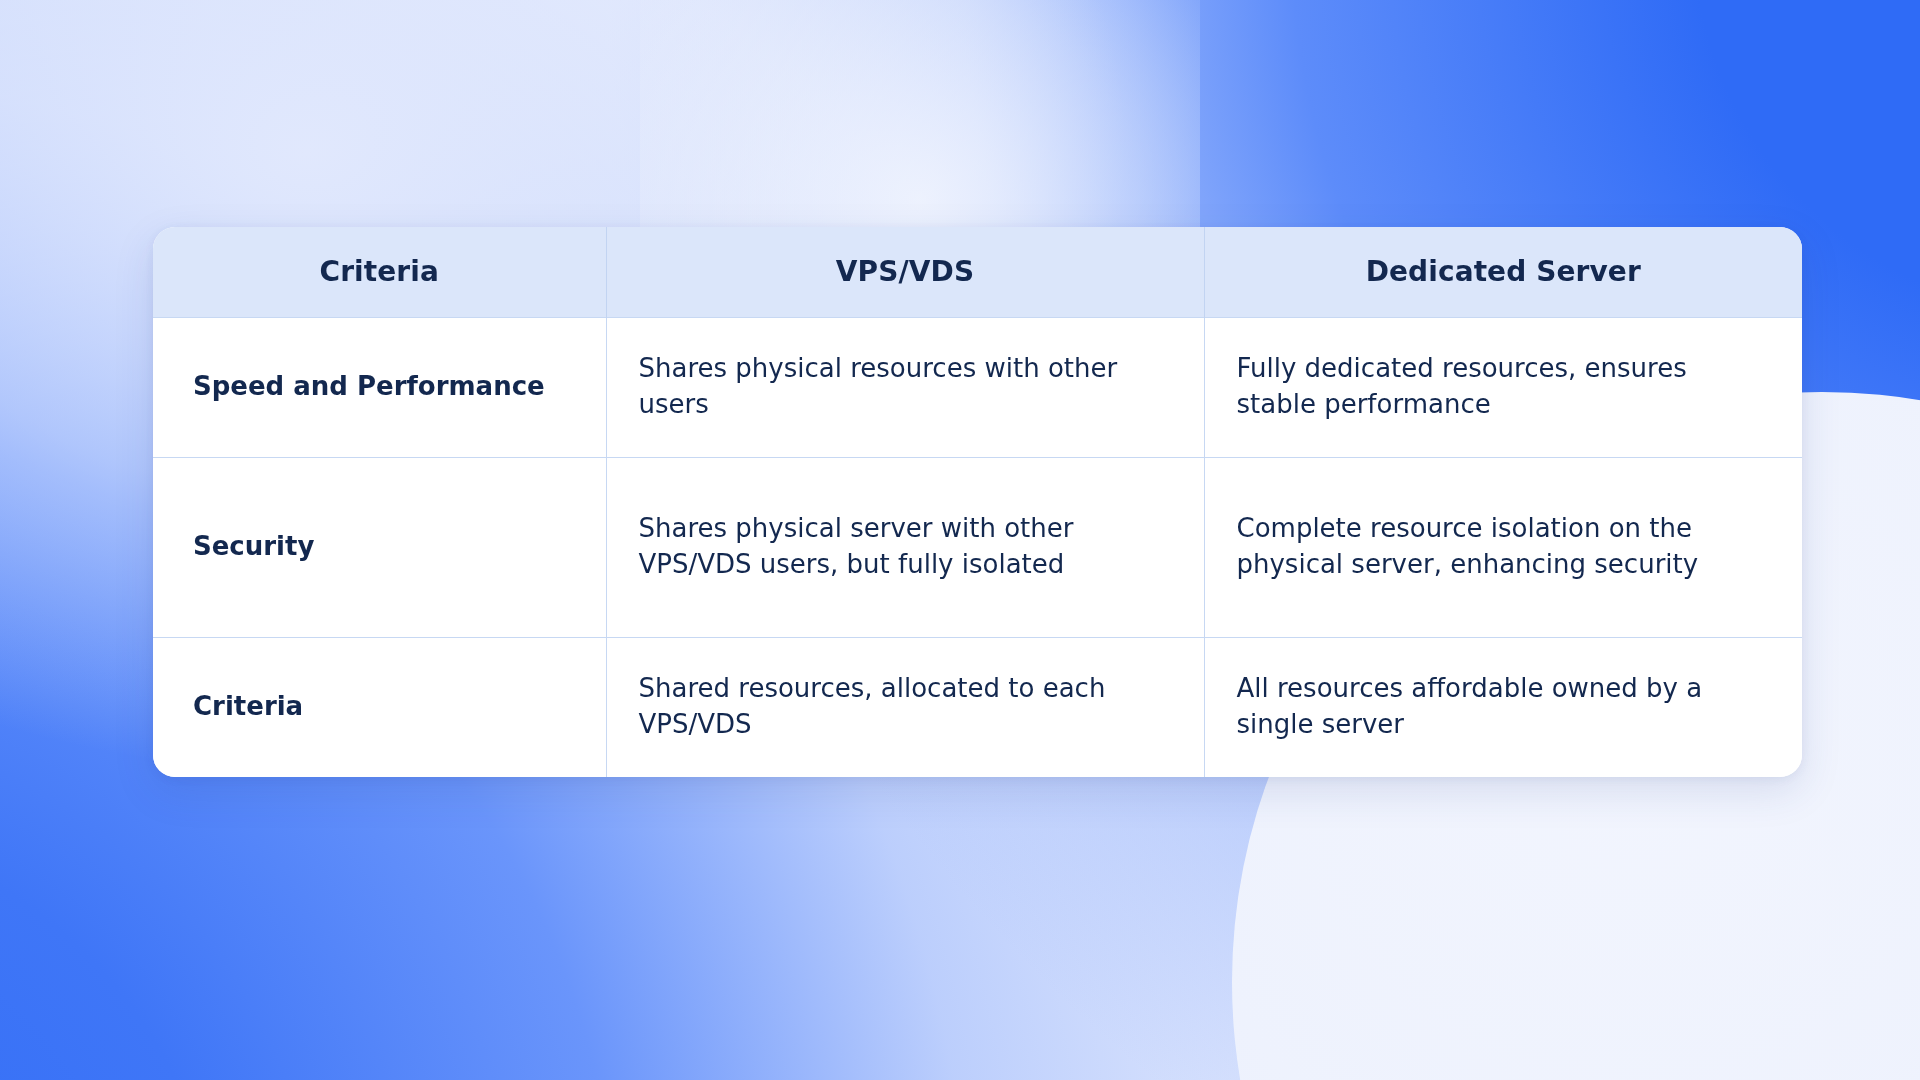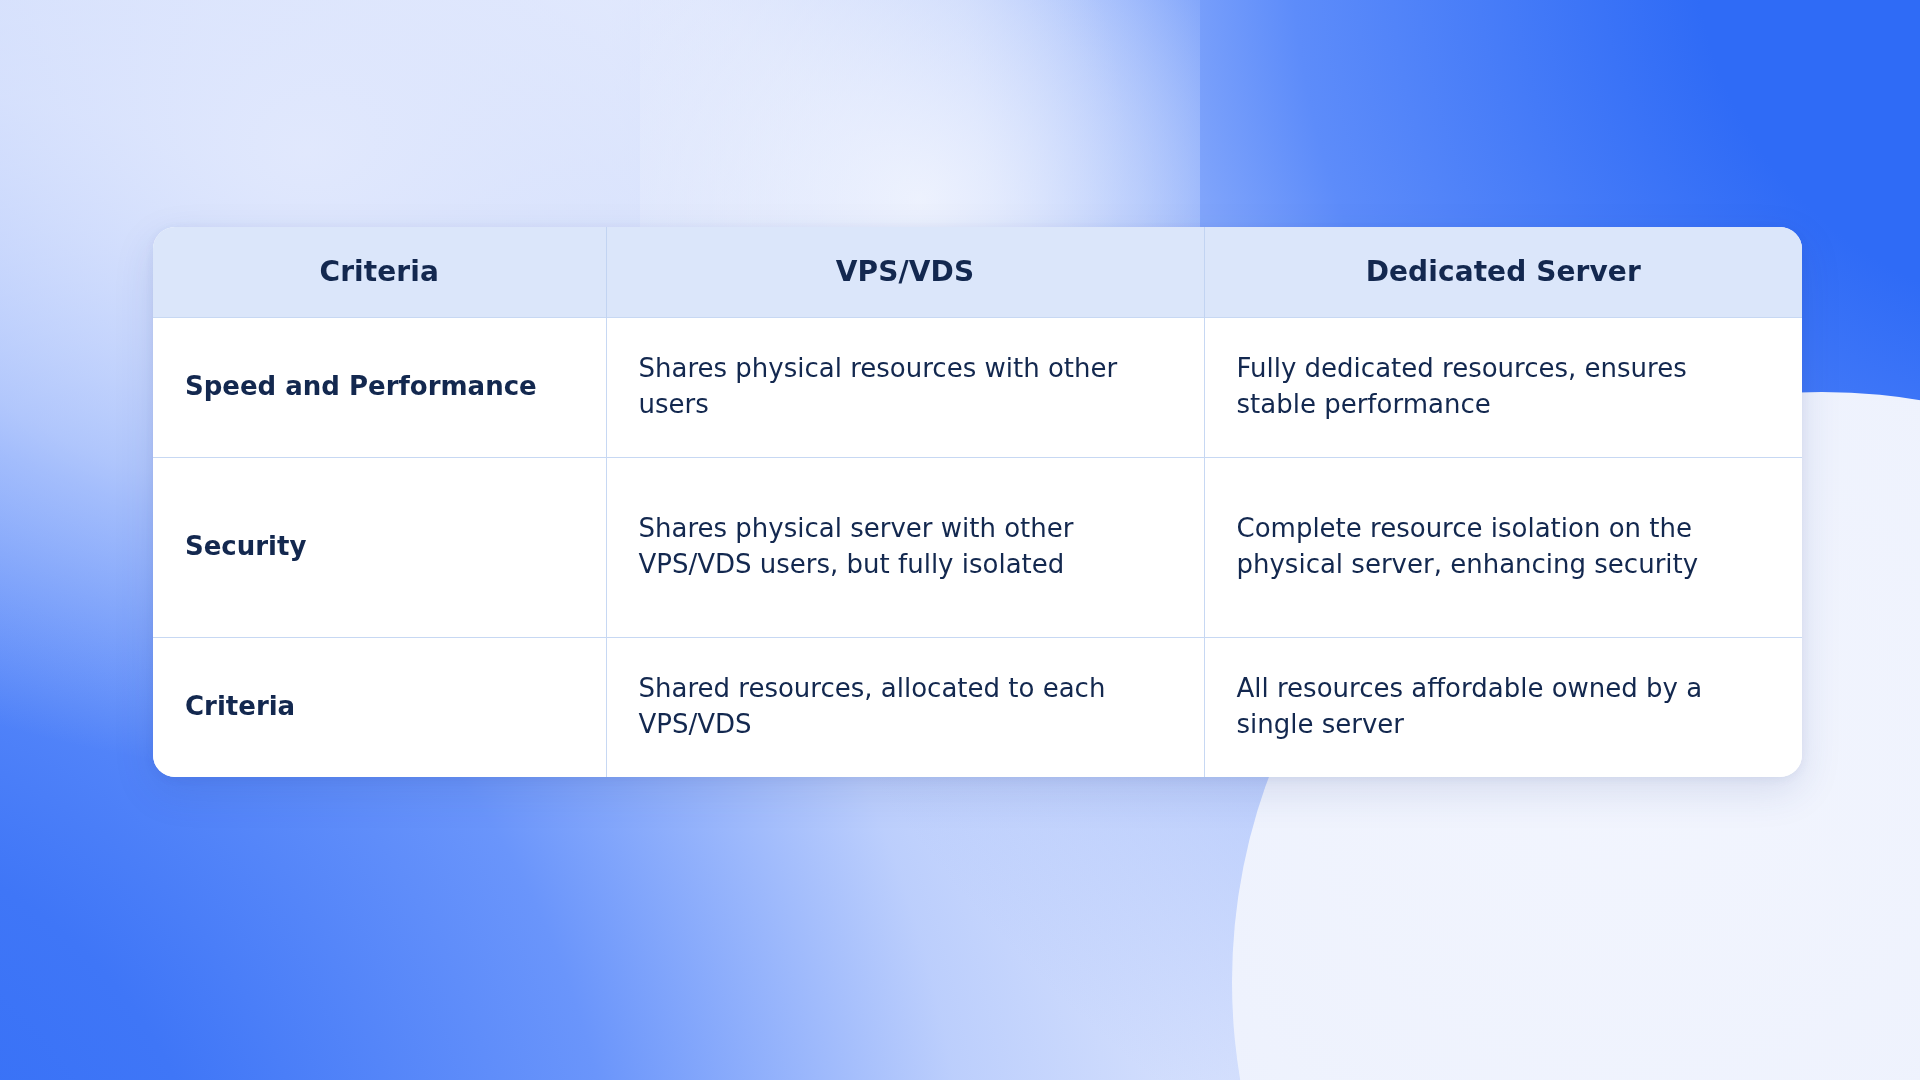--- a/index.html
+++ b/index.html
@@ -103,21 +103,21 @@
     padding:26px 30px;
     font-size:26px;
     line-height:1.38;
     background:#ffffff;
   }
   tbody td:last-child { border-right:none; }
 
   td.criteria-cell {
     font-weight:700;
     font-size:26px;
-    padding-left:32px;
+    padding-left:40px;
     padding-right:24px;
   }
 
   td.detail-cell {
     font-weight:400;
     padding-left:32px;
     padding-right:34px;
   }
 
   tbody tr.r1 td { height:140px; }

